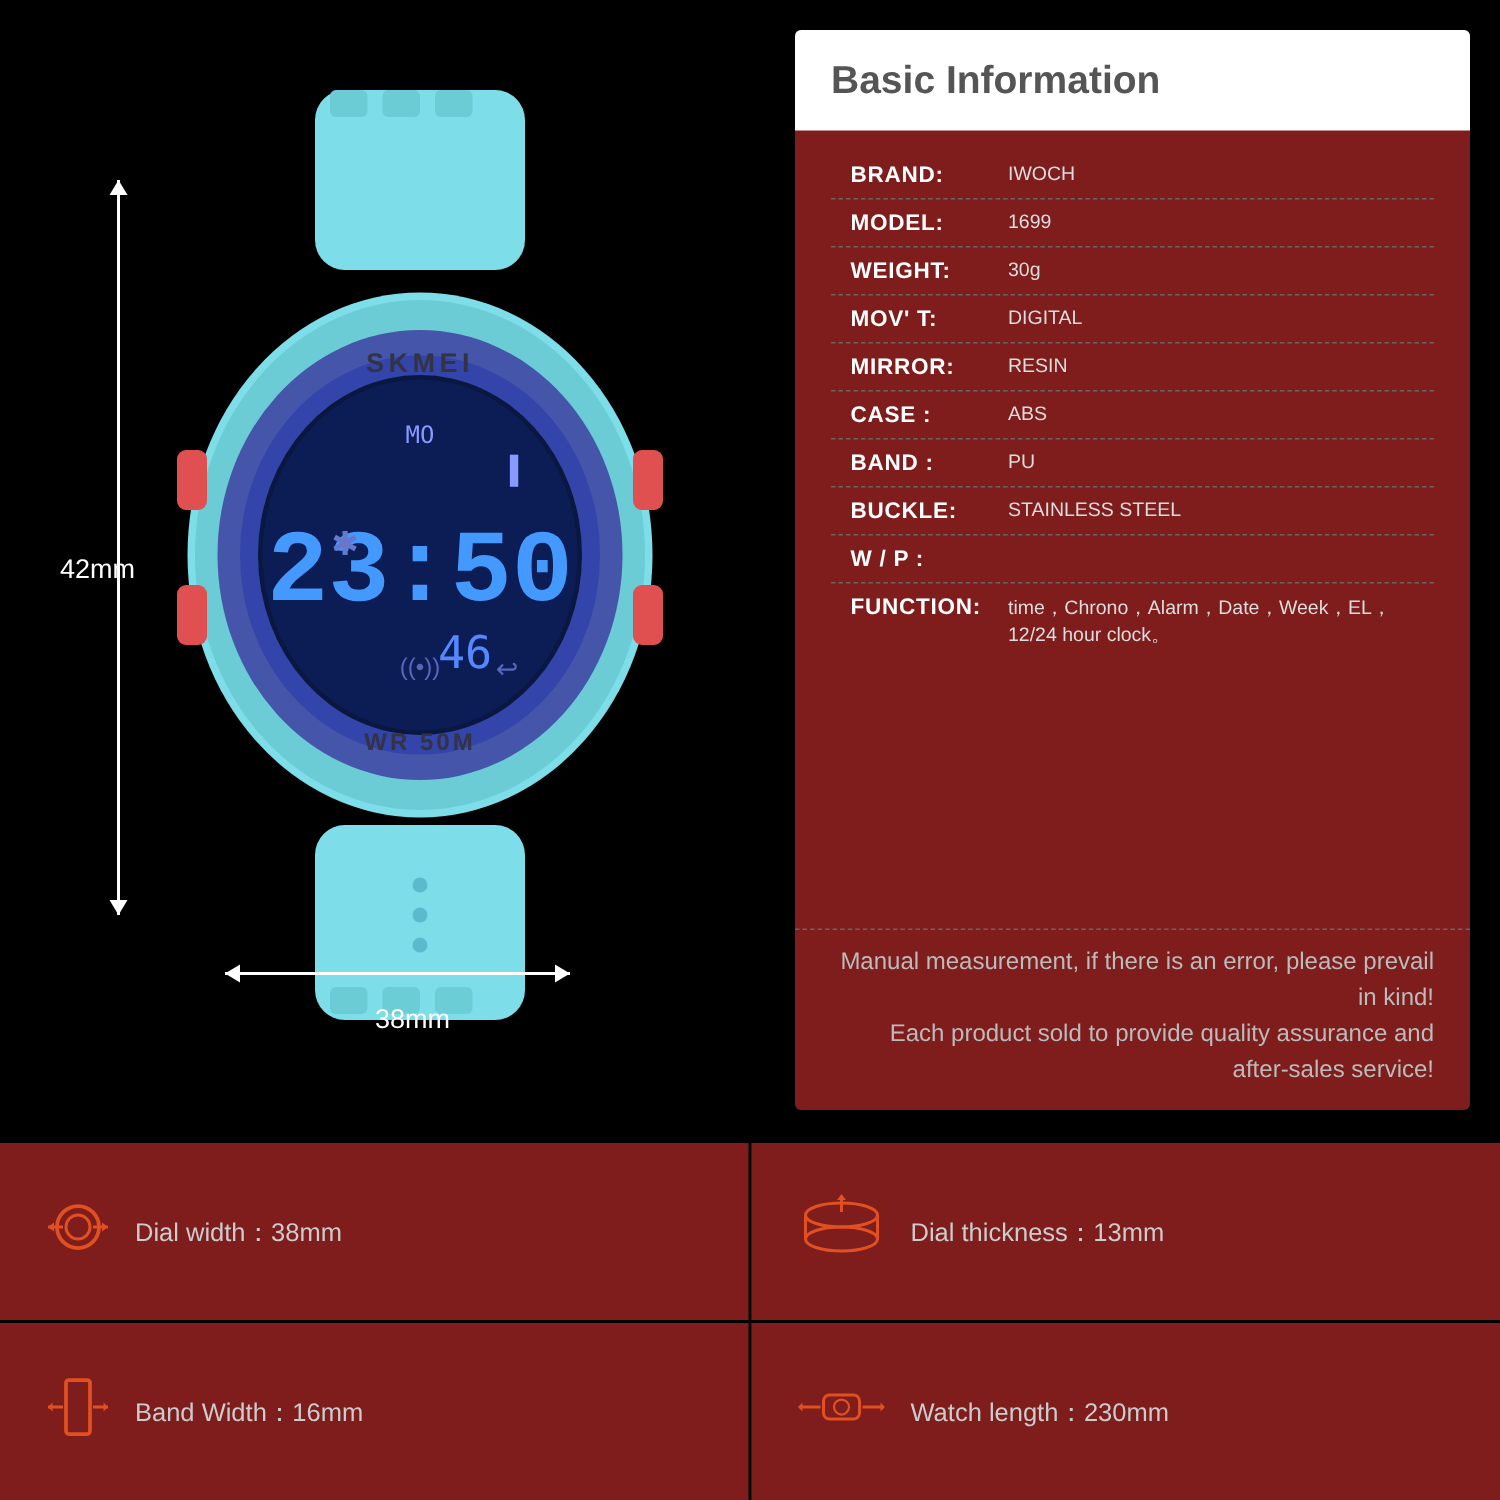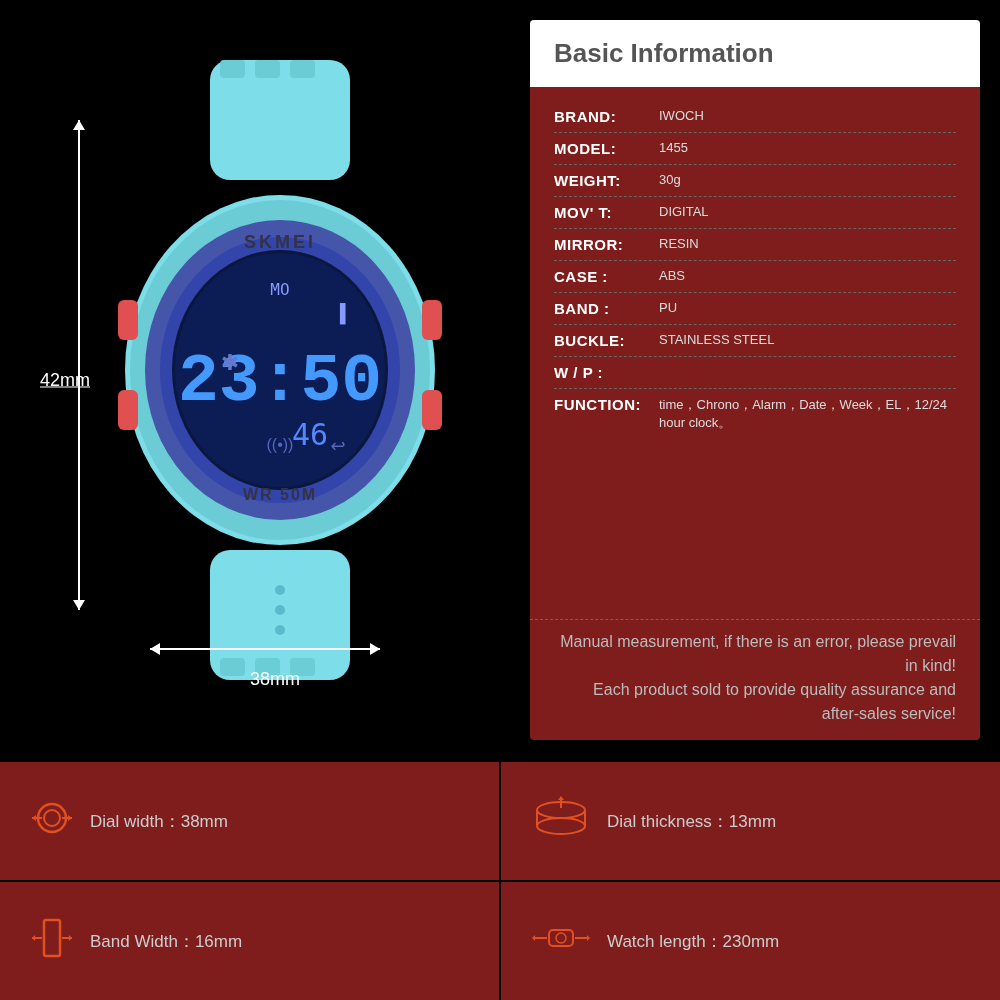--- a/index.html
+++ b/index.html
@@ -34,21 +34,20 @@
     .dim-label-42 {
       position: absolute;
       left: 40px;
       top: 50%;
       transform: translateY(-50%);
       color: #fff;
       font-size: 18px;
       display: flex;
       align-items: center;
       gap: 6px;
-      text-decoration: underline;
     }
     .dim-line-vertical {
       position: absolute;
       left: 78px;
       top: 120px;
       width: 2px;
       height: 490px;
       background: #fff;
     }
     .dim-line-vertical::before {
@@ -147,20 +146,21 @@
     .info-row:last-child {
       border-bottom: none;
     }
 
     .info-key {
       font-weight: bold;
       color: #fff;
       font-size: 15px;
       min-width: 105px;
       letter-spacing: 0.5px;
+      margin-left: 13px;
     }
     .info-val {
       color: #ddd;
       font-size: 13px;
       flex: 1;
     }
 
     .info-note {
       padding: 10px 24px 14px;
       color: #bbb;
@@ -297,21 +297,21 @@
       <h2>Basic Information</h2>
     </div>
     <div class="info-rows">
 
     <div class="info-row">
       <span class="info-key">BRAND:</span>
       <span class="info-val">IWOCH</span>
     </div>
         <div class="info-row">
       <span class="info-key">MODEL:</span>
-      <span class="info-val">1455</span>
+      <span class="info-val">1699</span>
     </div>
         <div class="info-row">
       <span class="info-key">WEIGHT:</span>
       <span class="info-val">30g</span>
     </div>
         <div class="info-row">
       <span class="info-key">MOV' T:</span>
       <span class="info-val">DIGITAL</span>
     </div>
         <div class="info-row">

